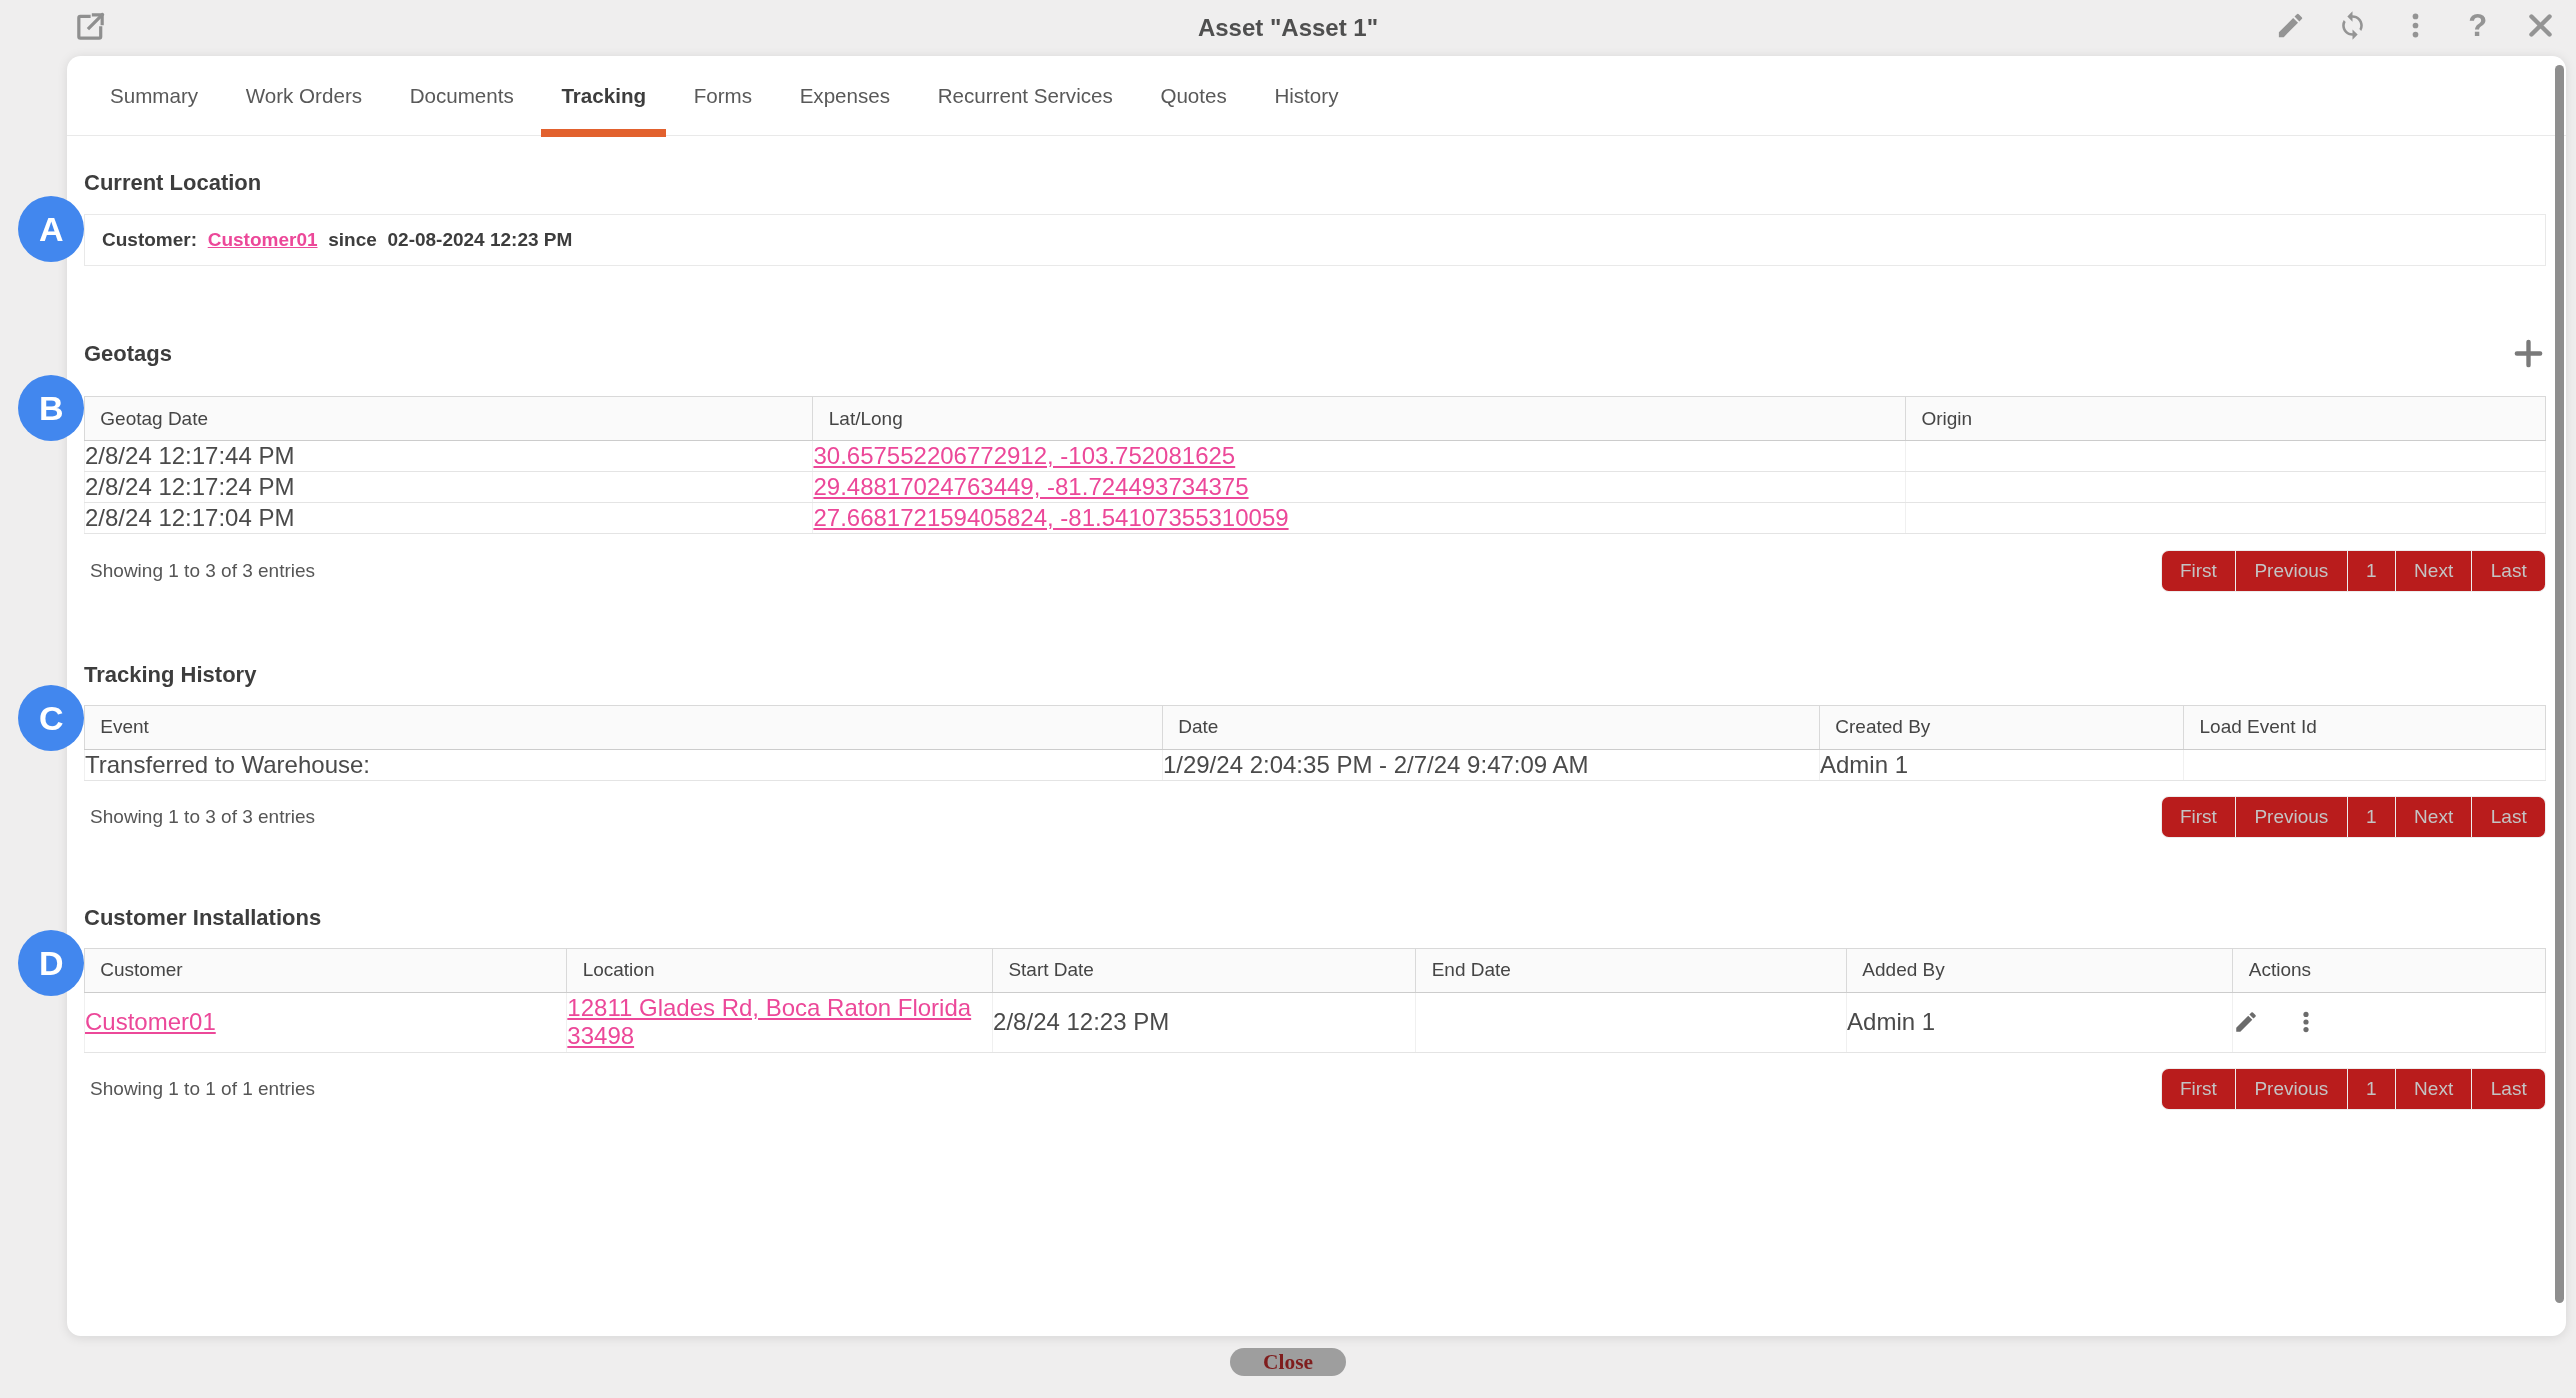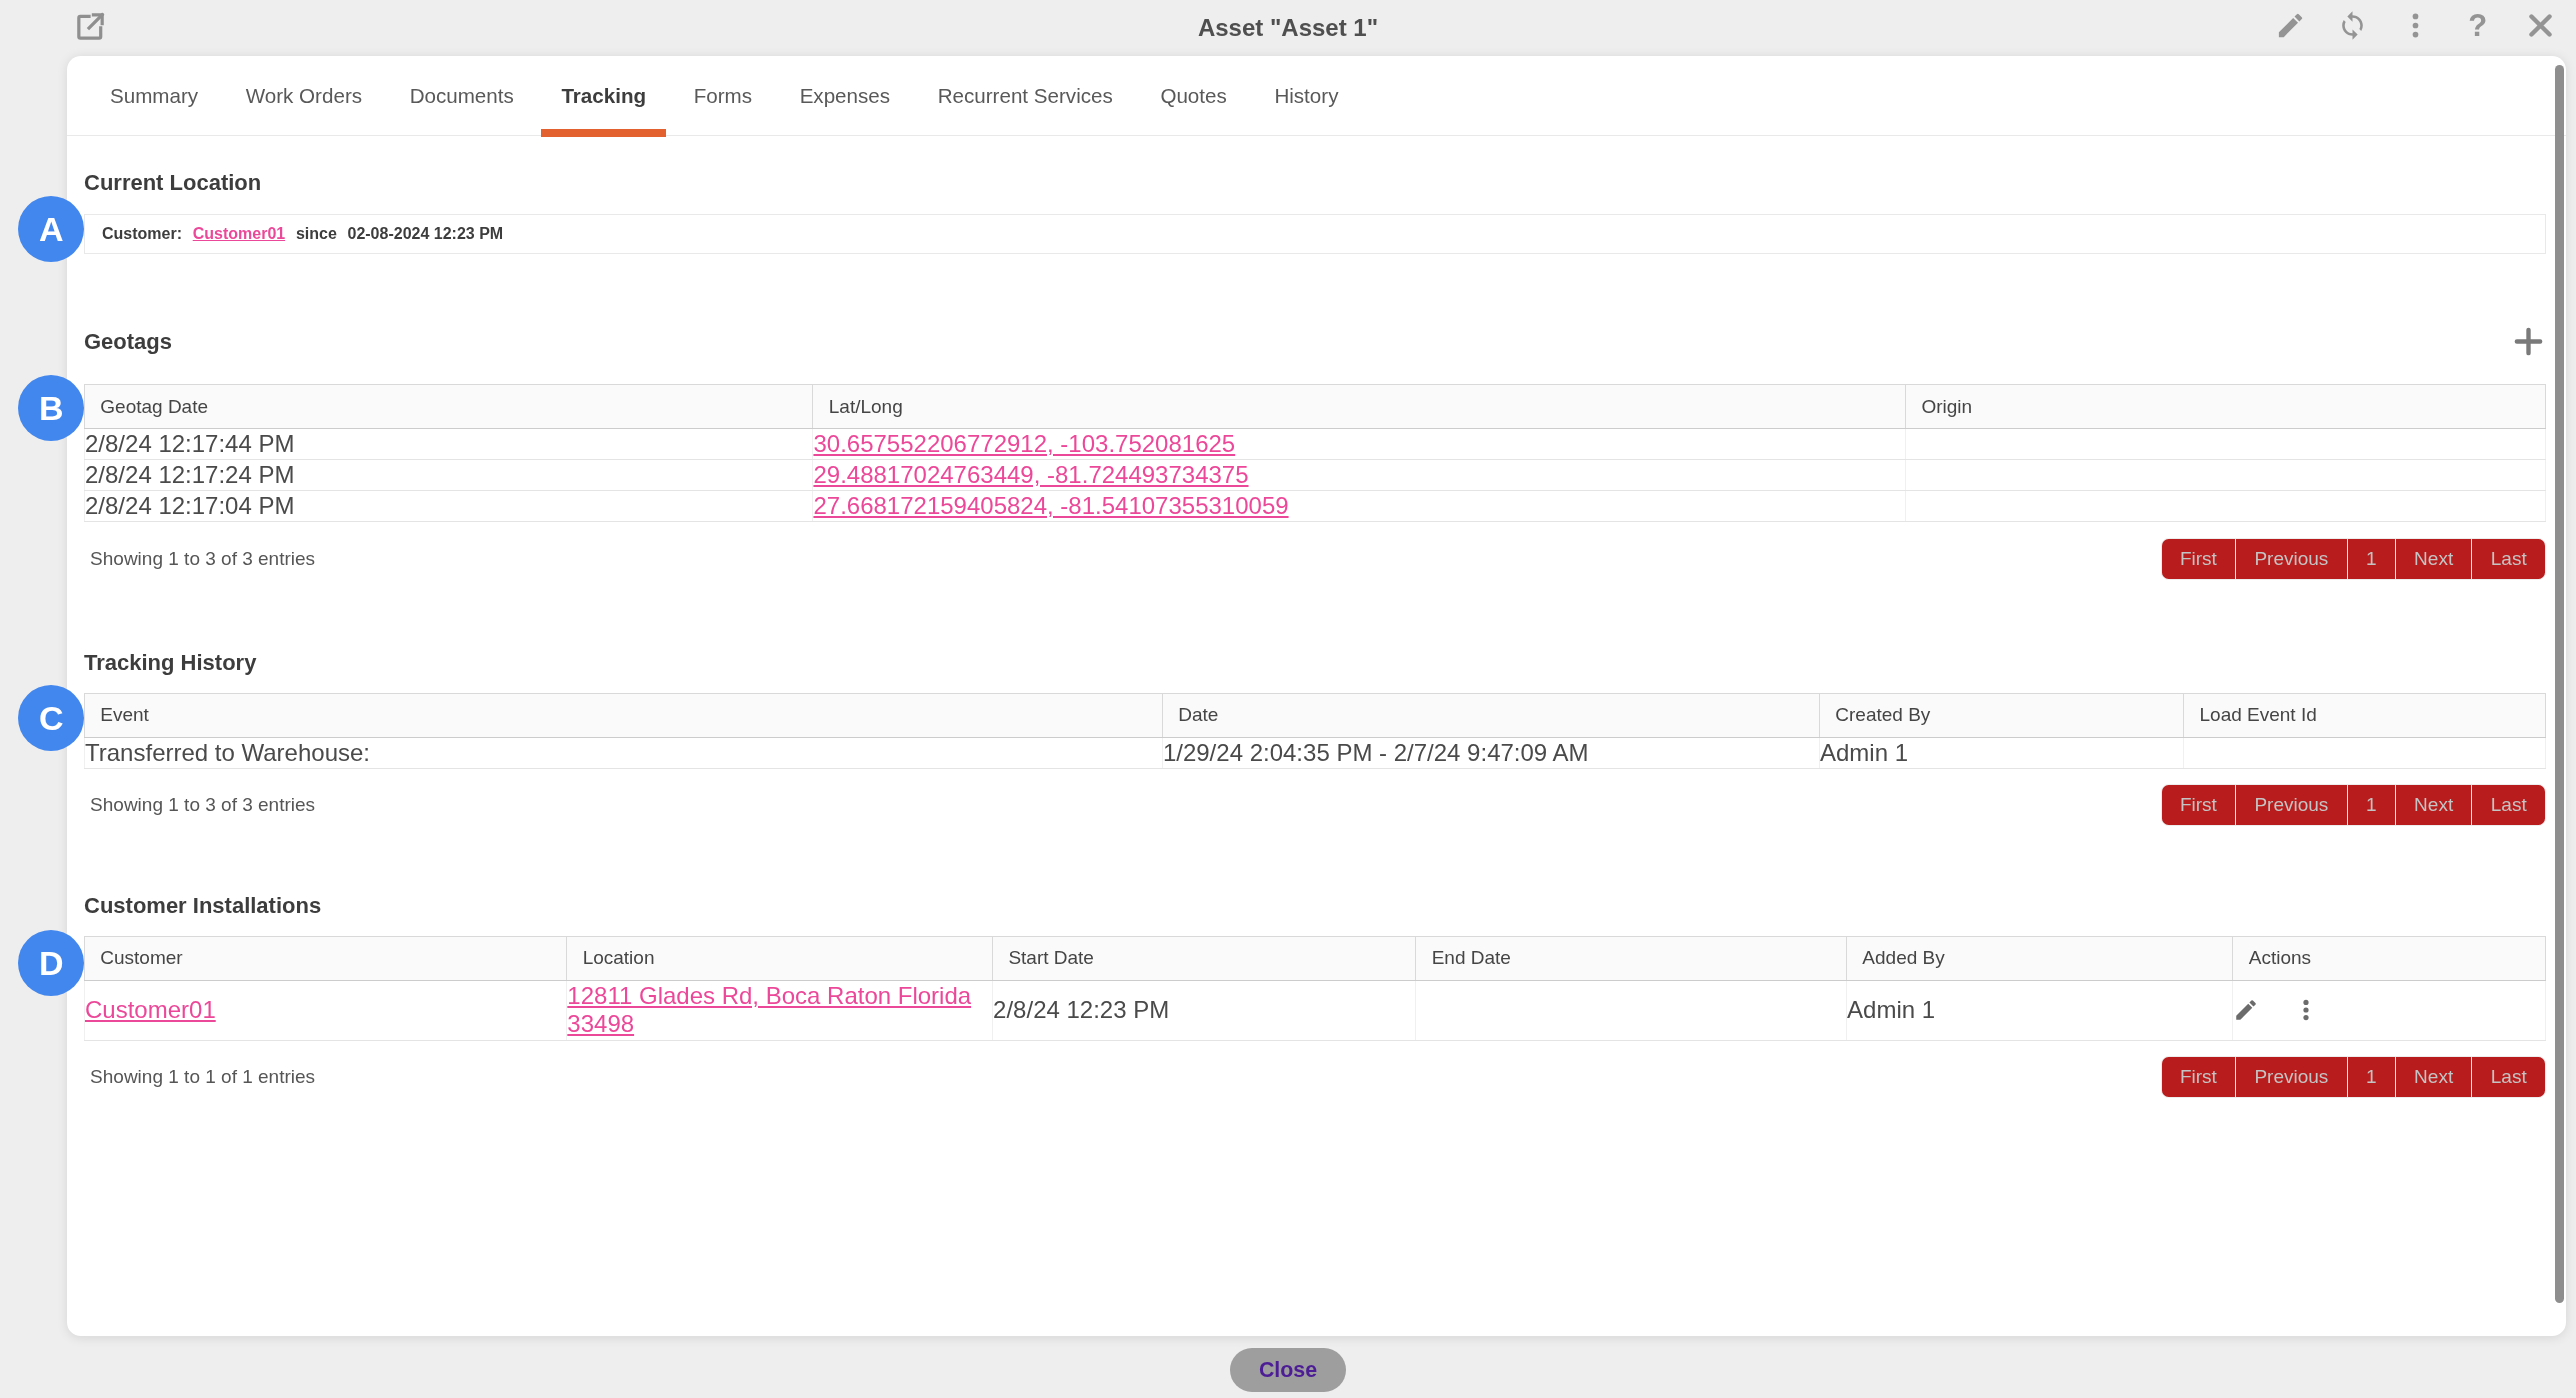--- a/index.html
+++ b/index.html
@@ -22,21 +22,21 @@
   
   .tabs { height:80px; display:flex; align-items:center; padding-left:23px; border-bottom:1.5px solid #e9e9e9; }
   .tab { position:relative; height:80px; display:flex; align-items:center; padding:0 20px; margin-right:7.6px; font-size:20.6px; color:#595959; cursor:pointer; white-space:nowrap; }
   .tab.active { color:#3d3d3d; font-weight:bold; }
   .tab.active::after { content:""; position:absolute; left:0; right:0; bottom:-1.5px; height:7.6px; background:#e2612e; }
 
   
   .content { padding:0 20px 0 17px; }
   .sec-title { font-size:22px; font-weight:bold; color:#3d3d3d; line-height:26px; }
   .mt-cl { margin-top:34px; }
-  .loc-box { margin-top:18.3px; height:40px; border:0.8px solid #e9e9e9; display:flex; align-items:center; gap:10.7px; padding-left:17px; font-size:16px; font-weight:bold; color:#3d3d3d; }
+  .loc-box { margin-top:18.3px; height:52px; border:0.8px solid #e9e9e9; display:flex; align-items:center; gap:10.7px; padding-left:17px; font-size:19px; font-weight:bold; color:#3d3d3d; }
   .sec-head { margin-top:70px; display:flex; align-items:center; justify-content:space-between; }
   .sec-head.tight { margin-top:67px; }
   .sec-head.th { margin-top:70px; }
   .plus-btn { width:35px; height:35px; color:#7a7a7a; cursor:pointer; }
 
   table { width:100%; border-collapse:collapse; margin-top:25px; table-layout:fixed; }
   table.sub { margin-top:17px; }
   th { background:#fafafa; height:44px; text-align:left; font-weight:normal; font-size:19px; color:#454545; padding-left:15.3px; border:0.8px solid #d9d9d9; border-bottom:1.5px solid #cccccc; }
   td { height:31px; font-size:24px; color:#4a4a4a; padding-left:0; border-bottom:1.5px solid #e4e4e4; border-left:0.8px solid #f0f0f0; border-right:0.8px solid #f0f0f0; }
   tr.tall td { height:60px; }
@@ -50,21 +50,21 @@
   .pg:first-child { border-left:none; }
 
   .actions-cell { display:flex; align-items:center; gap:34px; }
   .act-ic { width:26px; height:26px; color:#6b6b6b; cursor:pointer; }
   .act-ic svg { width:26px; height:26px; }
 
   
   .badge { position:absolute; left:18.3px; width:66px; height:66px; border-radius:50%; background:#4287ee; color:#ffffff; font-size:34px; font-weight:bold; display:flex; align-items:center; justify-content:center; z-index:20; }
 
   
-  .close-btn { position:absolute; left:50%; top:1348px; transform:translateX(-50%); width:116px; height:44px; border:none; border-radius:22px; background:#9e9e9e; color:#4c1d95; font-size:21.4px; font-weight:bold; font-family:Liberation Sans, sans-serif; cursor:pointer; }
+  .close-btn { position:absolute; left:50%; top:1348px; transform:translateX(-50%); width:116px; height:28px; border:none; border-radius:22px; background:#9e9e9e; color:#7f1d1d; font-size:21.4px; font-weight:bold; font-family:Liberation Serif, serif; cursor:pointer; }
 </style>
 </head>
 <body>
 
 <div class="topbar">
   <span class="tl-icon">
     <svg viewBox="0 0 24 24" fill="none" stroke="currentColor" stroke-width="2.2" stroke-linecap="square">
       <path d="M19 13v6a1 1 0 0 1-1 1H5a1 1 0 0 1-1-1V6a1 1 0 0 1 1-1h6"></path>
       <path d="M14 4h6v6"></path>
       <path d="M20 4l-9 9"></path>

